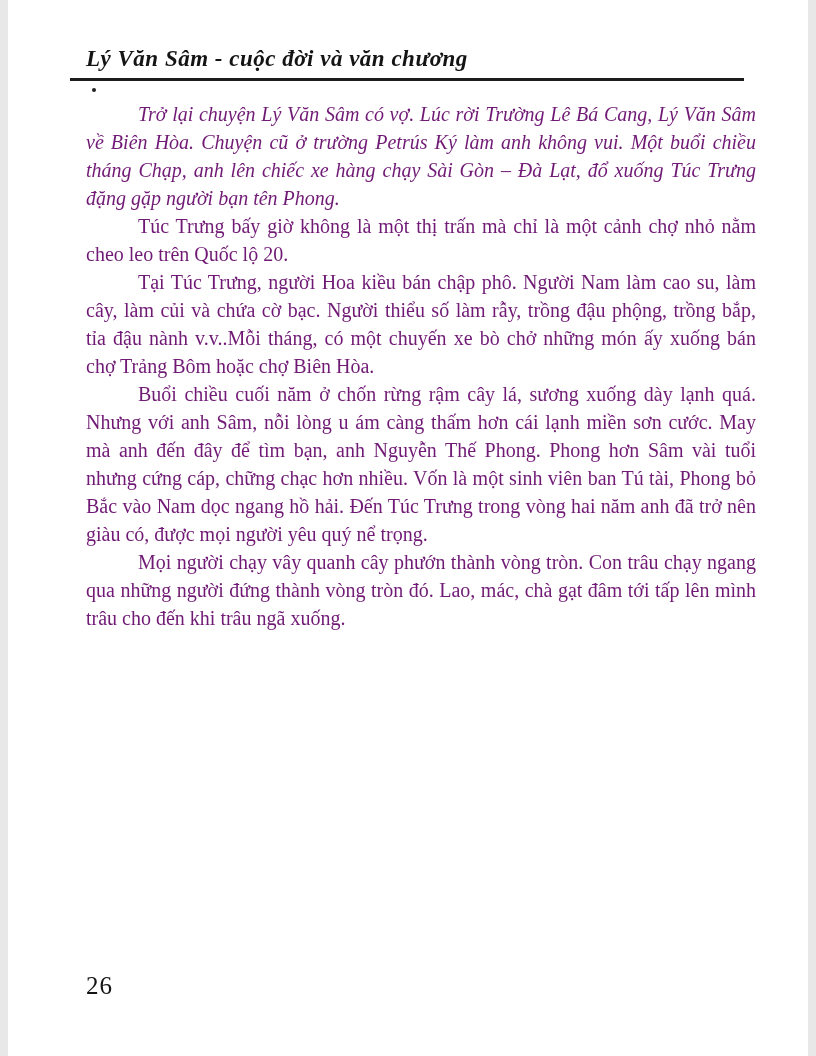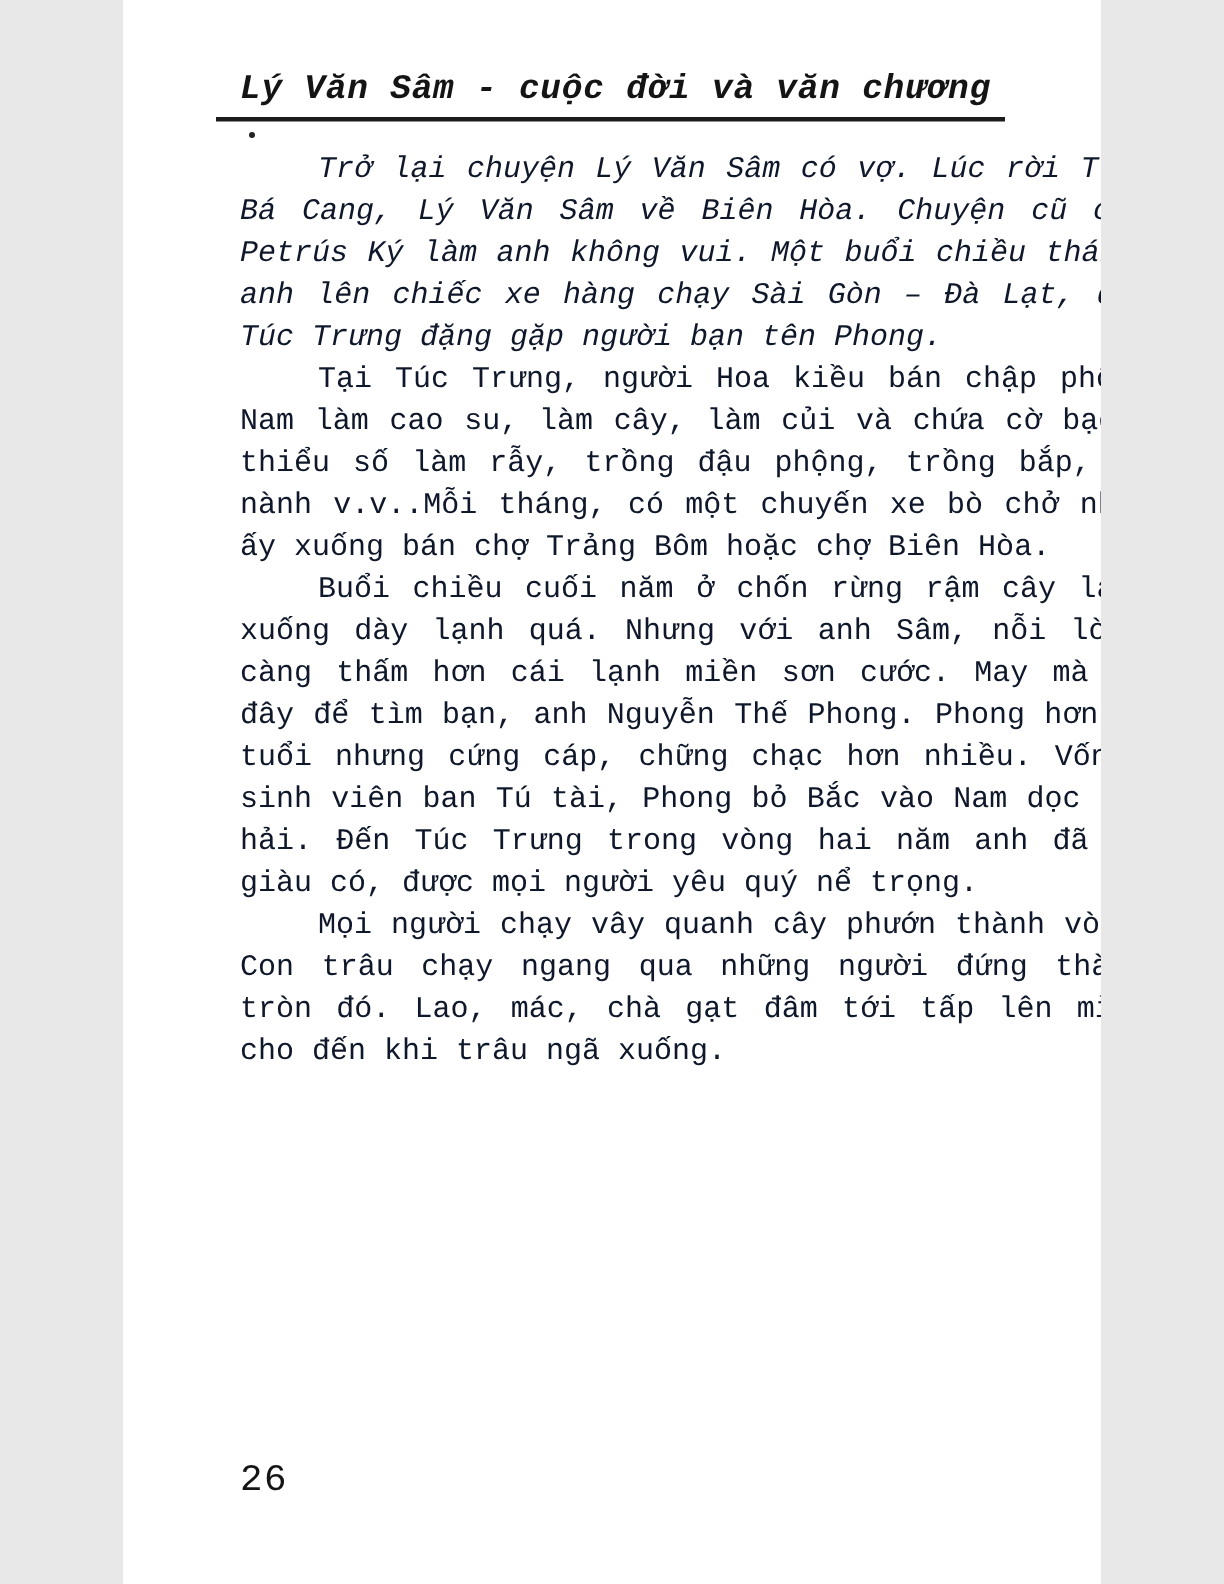--- a/index.html
+++ b/index.html
@@ -1,24 +1,24 @@
 <!DOCTYPE html>
 <html><head>
 <meta charset="utf-8">
 <style>
   * { margin: 0; padding: 0; box-sizing: border-box; }
   html, body { background: #e8e8e8; }
   .page {
     position: relative;
-    width: 652px;
+    width: 800px;
     height: 1056px;
     margin: 0 auto;
     background: #ffffff;
     color: #111111;
-    font-family: Liberation Mono, monospace;
+    font-family: Liberation Serif, serif;
     overflow: hidden;
   }
   .running-header {
     position: absolute;
     top: 46px;
     left: 62px;
     right: 64px;
     padding-left: 16px;
     padding-bottom: 6px;
     border-bottom: 3px solid #1c1c1c;
@@ -39,21 +39,21 @@
     border-radius: 50%;
   }
   .body-text {
     position: absolute;
     top: 100px;
     left: 78px;
     width: 670px;
     font-size: 20px;
     line-height: 28px;
     text-align: justify;
-    color: #0f172a;
+    color: #701a75;
   }
   .body-text p.para {
     text-indent: 52px;
     margin: 0;
   }
   .body-text p.para.italic {
     font-style: italic;
   }
   .page-number {
     position: absolute;
@@ -69,20 +69,21 @@
 <body>
 
 <div class="page">
 
   <div class="running-header">Lý Văn Sâm - cuộc đời và văn chương</div>
 
   <div class="header-speck"></div>
 
   <div class="body-text">
       <p class="para italic">Trở lại chuyện Lý Văn Sâm có vợ. Lúc rời Trường Lê Bá Cang, Lý Văn Sâm về Biên Hòa. Chuyện cũ ở trường Petrús Ký làm anh không vui. Một buổi chiều tháng Chạp, anh lên chiếc xe hàng chạy Sài Gòn – Đà Lạt, đổ xuống Túc Trưng đặng gặp người bạn tên Phong.</p>
+      <p class="para">Túc Trưng bấy giờ không là một thị trấn mà chỉ là một cảnh chợ nhỏ nằm cheo leo trên Quốc lộ 20.</p>
       <p class="para">Tại Túc Trưng, người Hoa kiều bán chập phô. Người Nam làm cao su, làm cây, làm củi và chứa cờ bạc. Người thiểu số làm rẫy, trồng đậu phộng, trồng bắp, tỉa đậu nành v.v..Mỗi tháng, có một chuyến xe bò chở những món ấy xuống bán chợ Trảng Bôm hoặc chợ Biên Hòa.</p>
       <p class="para">Buổi chiều cuối năm ở chốn rừng rậm cây lá, sương xuống dày lạnh quá. Nhưng với anh Sâm, nỗi lòng u ám càng thấm hơn cái lạnh miền sơn cước. May mà anh đến đây để tìm bạn, anh Nguyễn Thế Phong. Phong hơn Sâm vài tuổi nhưng cứng cáp, chững chạc hơn nhiều. Vốn là một sinh viên ban Tú tài, Phong bỏ Bắc vào Nam dọc ngang hồ hải. Đến Túc Trưng trong vòng hai năm anh đã trở nên giàu có, được mọi người yêu quý nể trọng.</p>
       <p class="para">Mọi người chạy vây quanh cây phướn thành vòng tròn. Con trâu chạy ngang qua những người đứng thành vòng tròn đó. Lao, mác, chà gạt đâm tới tấp lên mình trâu cho đến khi trâu ngã xuống.</p>
     </div>
 
   <div class="page-number">26</div>
 
 </div>
 
 </body></html>

